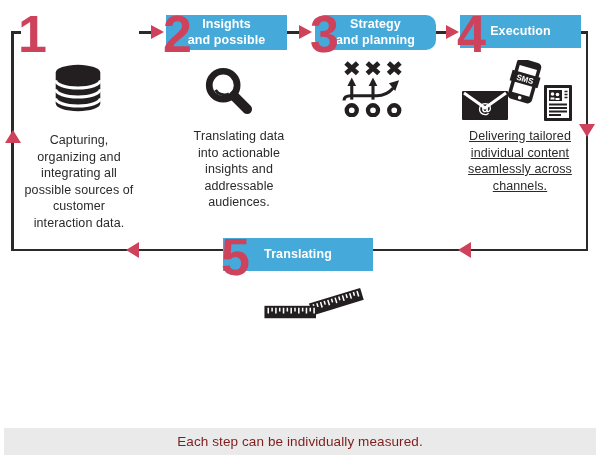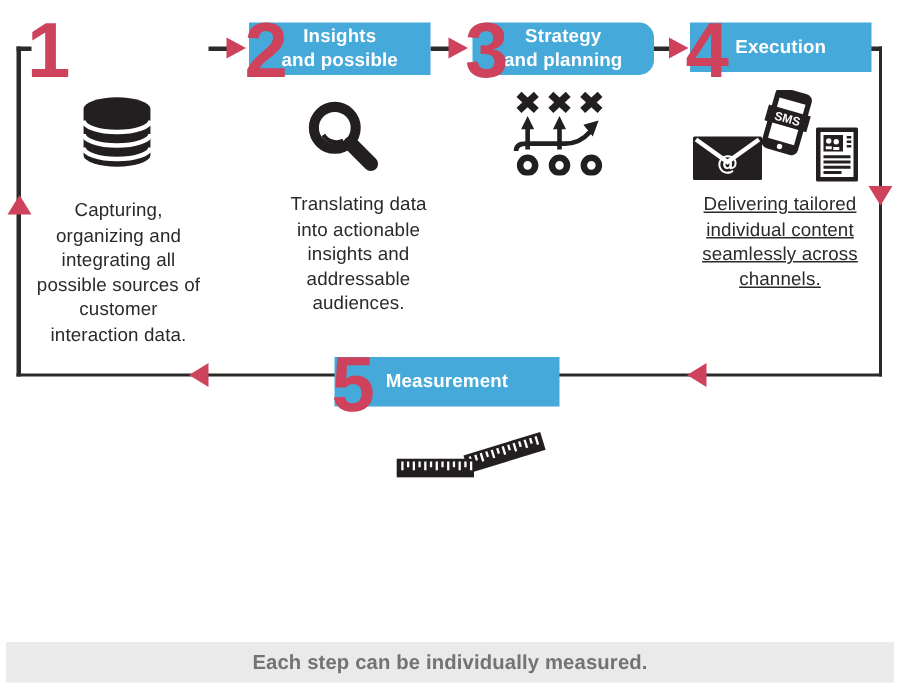--- a/index.html
+++ b/index.html
@@ -31,21 +31,21 @@
     position:absolute;color:#2a2a2a;font-size:12.5px;line-height:1.32;text-align:center;
     white-space:pre-line;letter-spacing:.1px;
   }
   .icon{position:absolute;}
   .icon svg{display:block;}
   
   .footer-bar{
     position:absolute;left:4px;top:428px;width:592px;height:27px;background:#eaeaea;
     display:flex;align-items:center;justify-content:center;
   }
-  .footer-note{color:#737373;font-weight:bold;font-size:13.5px;letter-spacing:.1px;text-align:right;}
+  .footer-note{color:#7f1d1d;font-weight:normal;font-size:13.5px;letter-spacing:.1px;text-align:right;}
 </style>
 </head>
 <body>
 
 <div id="canvas">
 
   <div class="line" style="left:11px;top:31px;width:2.5px;height:220px;"></div>
   <div class="line" style="left:585.5px;top:31px;width:2.5px;height:220px;"></div>
   <div class="line" style="left:11px;top:248.5px;width:577px;height:2.5px;"></div>
   <div class="line" style="left:11px;top:31px;width:10px;height:2.5px;"></div>
@@ -156,21 +156,21 @@
         <path d="M5 19.5 h18 M5 23 h18 M5 26.5 h18 M5 30 h12" stroke="#231f20" stroke-width="2"></path>
       </g>
     </svg>
   </div>
   <div class="desc" style="left:452px;top:128px;width:136px;text-decoration:underline;">Delivering tailored
 individual content
 seamlessly across
 channels.</div>
 
   <div class="step-box" style="left:223px;top:238px;width:150px;height:33px;">
-    <div class="box-title">Measurement</div>
+    <div class="box-title">Translating</div>
   </div>
   <div class="step-number" style="left:221px;top:231px;">5</div>
   <div class="icon" style="left:262px;top:281px;">
     <svg width="108" height="42" viewBox="0 0 112 44">
       <g transform="rotate(-17 56 34)">
         <rect x="52" y="22" width="56" height="13" fill="#231f20"></rect>
         <path d="M56 24 v6 M60 24 v4 M64 24 v6 M68 24 v4 M72 24 v6 M76 24 v4 M80 24 v6 M84 24 v4 M88 24 v6 M92 24 v4 M96 24 v6 M100 24 v4 M104 24 v6" stroke="#ffffff" stroke-width="1.6"></path>
       </g>
       <rect x="2" y="26" width="54" height="13" fill="#231f20"></rect>
       <path d="M6 28 v6 M10 28 v4 M14 28 v6 M18 28 v4 M22 28 v6 M26 28 v4 M30 28 v6 M34 28 v4 M38 28 v6 M42 28 v4 M46 28 v6 M50 28 v4 M54 28 v6" stroke="#ffffff" stroke-width="1.6"></path>

